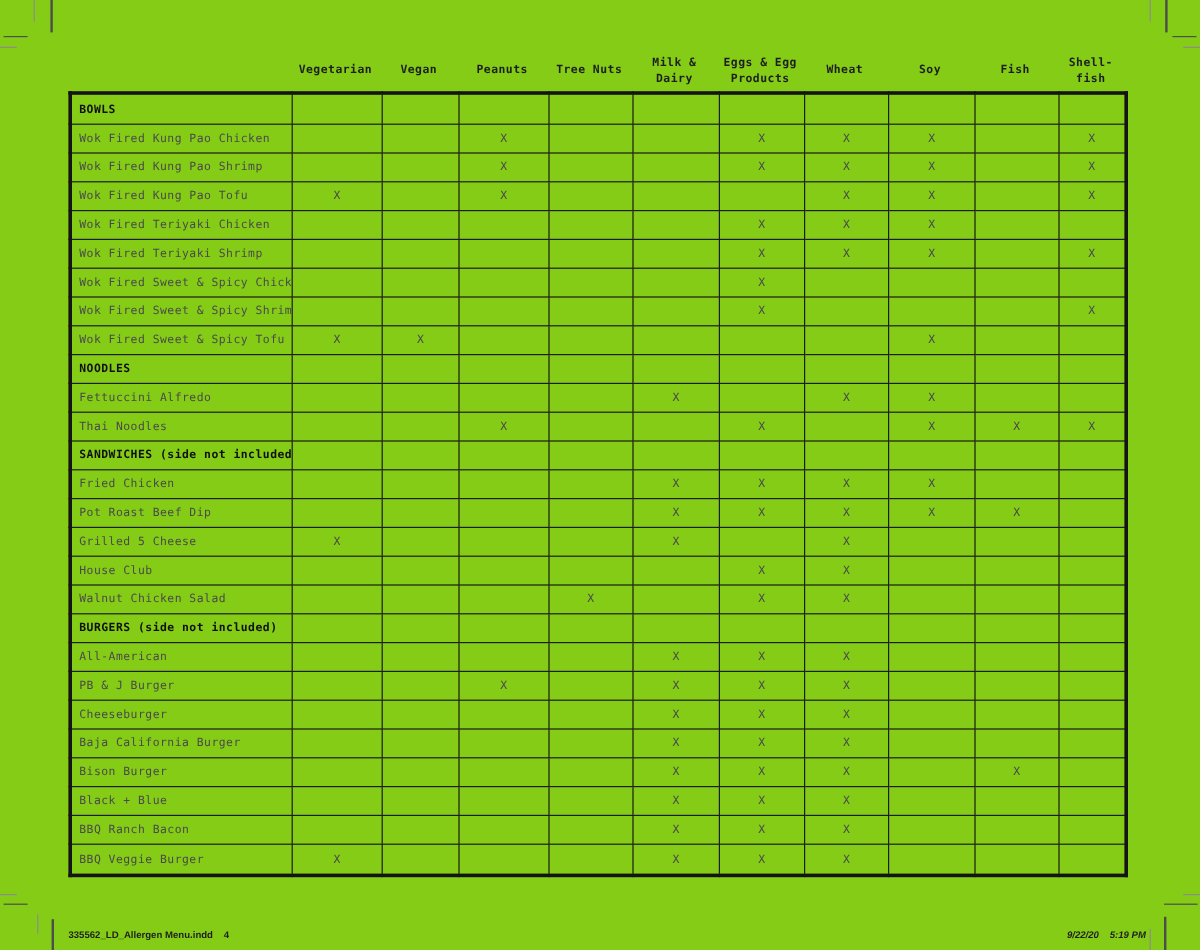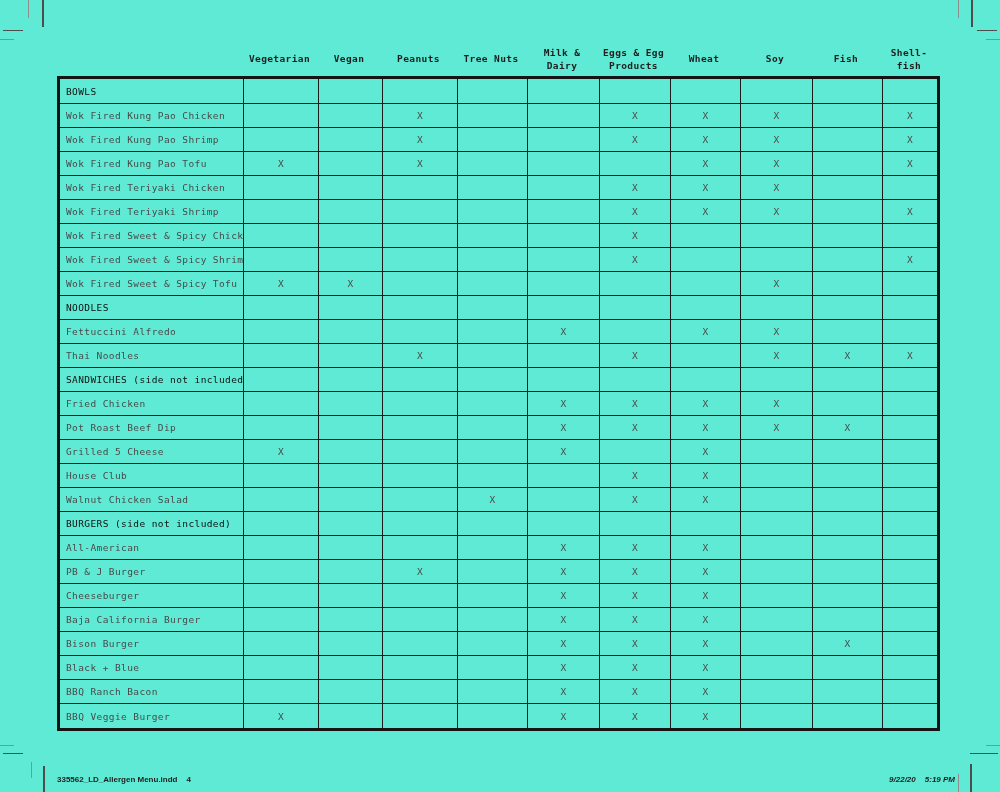--- a/index.html
+++ b/index.html
@@ -4,21 +4,21 @@
 <style>
   html, body {
     margin: 0; padding: 0;
     width: 1000px; height: 792px;
     background: #f7f7f7;
     font-family: "DejaVu Sans Mono", "Liberation Mono", monospace;
   }
   .page {
     position: relative;
     width: 1000px; height: 792px;
-    background: #5eead4;
+    background: #84cc16;
     overflow: hidden;
   }
   
   .mark { position: absolute; background: #8d8d8d; }
   .mark.dark { background: #4d4d4d; }
   
   #col-headers {
     position: absolute; left: 57px; top: 44px;
     width: 880px; height: 31px;
     display: flex; align-items: center;
@@ -38,21 +38,21 @@
     border: 1.5px solid #1c1c1c;
     font-size: 9.5px; letter-spacing: 0.4px;
     color: #4a4a4a;
     text-align: center; vertical-align: middle;
     padding: 0; overflow: hidden; white-space: nowrap;
   }
   #allergen-table td.name {
     text-align: left; padding-left: 6px;
   }
   #allergen-table tr.section td.name {
-    font-weight: normal; color: #101010;
+    font-weight: bold; color: #101010;
   }
   
   .footer {
     position: absolute; top: 775px;
     font-family: "Liberation Sans", sans-serif;
     font-size: 8px; font-weight: bold; color: #1f1f1f;
     white-space: nowrap;
   }
   #footer-left { left: 57px; }
   #footer-right { right: 45px; font-style: italic; }

